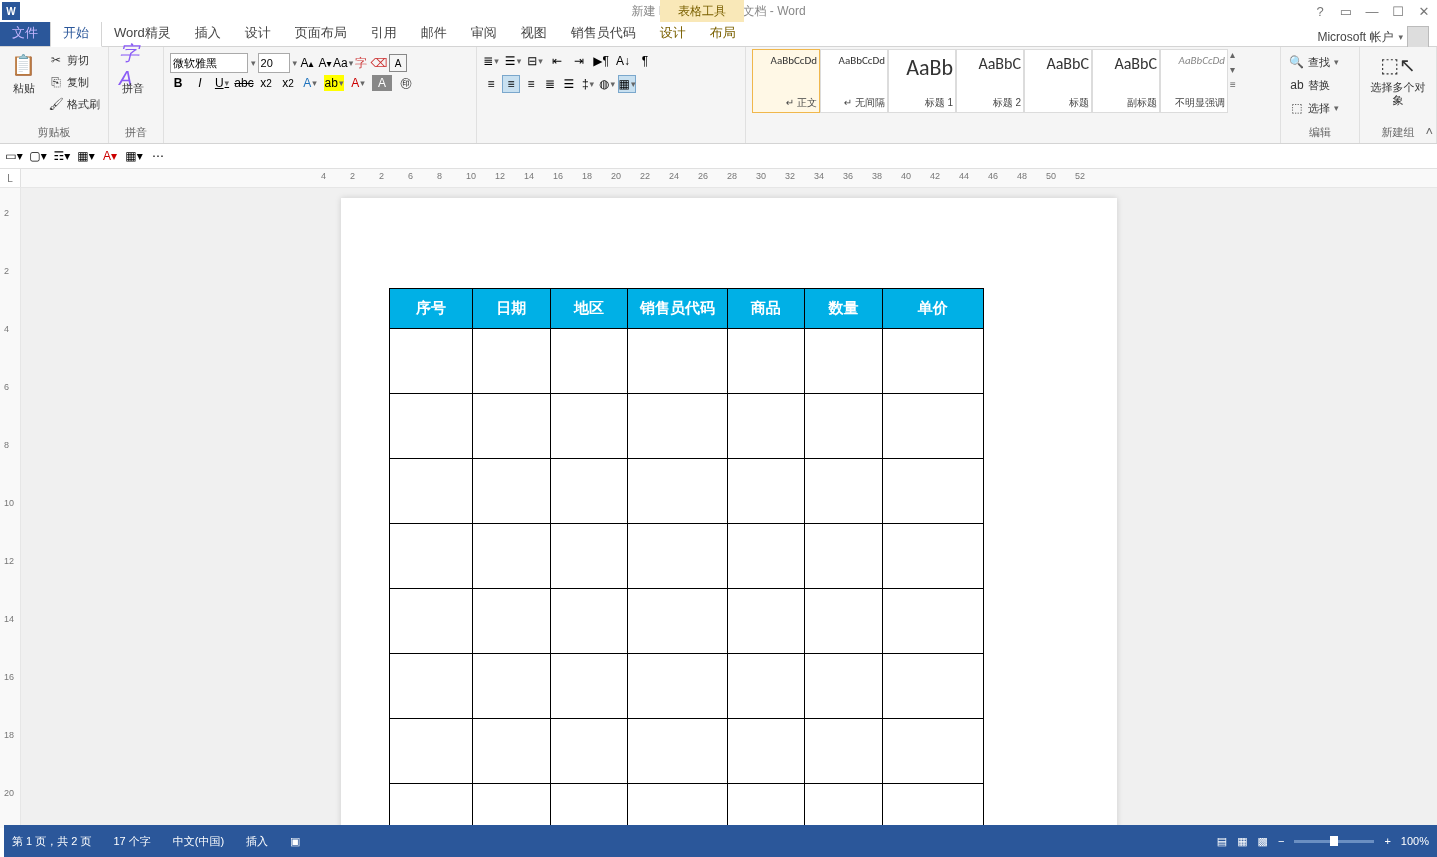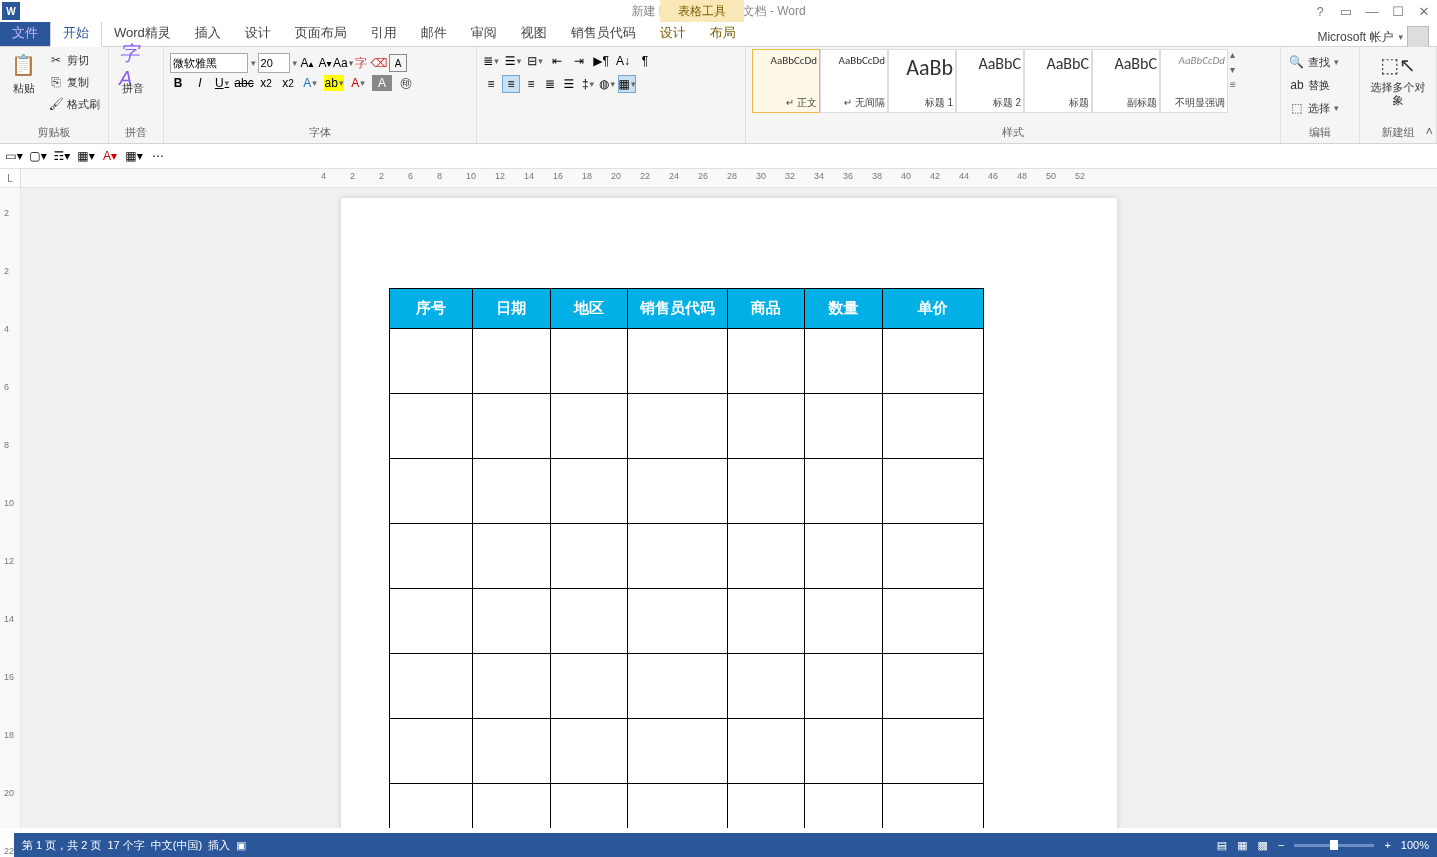--- a/index.html
+++ b/index.html
@@ -37,21 +37,21 @@
 .ruler-h { flex:1; position:relative; background:#f9f9f9;}
 .ruler-h .num { position:absolute; top:2px; font-size:9px; color:#777;}
 .workspace { display:flex; height:640px; background:#fff;}
 .ruler-v { width:20px; border-right:1px solid #e6e6e6; position:relative; background:#f9f9f9;}
 .ruler-v .num { position:absolute; left:4px; font-size:9px; color:#777;}
 .docarea { flex:1; background:#f0f0f0; display:flex; justify-content:center; overflow:hidden;}
 .page { width:776px; background:#fff; margin-top:10px; box-shadow:0 0 6px rgba(0,0,0,.15); min-height:1000px; padding:90px 50px 0 50px; box-sizing:border-box;}
 .dtable { border-collapse:collapse; width:595px; margin-left:-2px;}
 .dtable th { background:#00b0e6; color:#fff; font-weight:bold; border:1px solid #000; padding:10px 4px; font-size:15px;}
 .dtable td { border:1px solid #000; height:62px;}
-.statusbar { position:absolute; bottom:0; left:14px; right:0; height:24px; background:#2b579a; color:#fff; font-size:11px; display:flex; align-items:center; padding:0 8px; gap:6px;}
+.statusbar { position:absolute; bottom:0; left:4px; right:0; height:32px; background:#2b579a; color:#fff; font-size:11px; display:flex; align-items:center; padding:0 8px; gap:22px;}
 .statusbar .right { margin-left:auto; display:flex; align-items:center; gap:10px;}
 .slider { width:80px; height:3px; background:#6b8fc2; position:relative;}
 .slider .thumb { position:absolute; width:8px; height:10px; background:#fff; top:-4px; left:36px;}
 .dd { font-size:9px; color:#666; margin-left:1px;}
 input.fontbox { width:72px; height:18px; font-size:11px; border:1px solid #aaa; padding:0 2px;}
 input.sizebox { width:26px; height:18px; font-size:11px; border:1px solid #aaa; padding:0 2px;}
 .collapse { position:absolute; right:4px; bottom:4px; font-size:13px; color:#666;}
 </style>
 </head>
 <body>
@@ -147,21 +147,20 @@
         <span class="smicon" style="text-decoration:line-through">abc</span>
         <span class="smicon">x<sub>2</sub></span>
         <span class="smicon">x<sup>2</sup></span>
         <span class="smicon" style="color:#1e73be">A<span class="dd">▾</span></span>
         <span class="smicon" style="background:#ff0; padding:0 2px;">ab<span class="dd">▾</span></span>
         <span class="smicon" style="color:#c00">A<span class="dd">▾</span></span>
         <span class="smicon" style="background:#888;color:#fff;padding:0 2px;">A</span>
         <span class="smicon">㊞</span>
       </div>
     </div>
-    <div class="glabel">字体</div>
   </div>
 
   <div class="group" style="width:256px">
     <div class="gcontent col" style="gap:6px; padding-top:4px;">
       <div class="row" style="gap:6px;">
         <span class="smicon">≣<span class="dd">▾</span></span>
         <span class="smicon">☰<span class="dd">▾</span></span>
         <span class="smicon">⊟<span class="dd">▾</span></span>
         <span class="smicon">⇤</span>
         <span class="smicon">⇥</span>
@@ -211,21 +210,20 @@
         <div class="styleitem">
           <div class="prev" style="font-size:11px;font-style:italic;color:#888;">AaBbCcDd</div>
           <div class="name">不明显强调</div>
         </div>
         <div style="width: 16px; display: flex; flex-direction: column; justify-content: center; gap: 4px; color: rgb(102, 102, 102); font-size: 10px; padding-left: 2px;">
           <span>▴</span>
           <span>▾</span>
           <span>≡</span>
         </div>
       </div>
-    <div class="glabel">样式</div>
   </div>
 
   <div class="group" style="width:66px">
     <div class="gcontent col" style="gap:5px; padding-top:4px;">
       <div class="minibtn">
           <span class="smicon">🔍</span>
           <span>查找</span>
           <span class="dd">▾</span>
         </div>
       <div class="minibtn">

